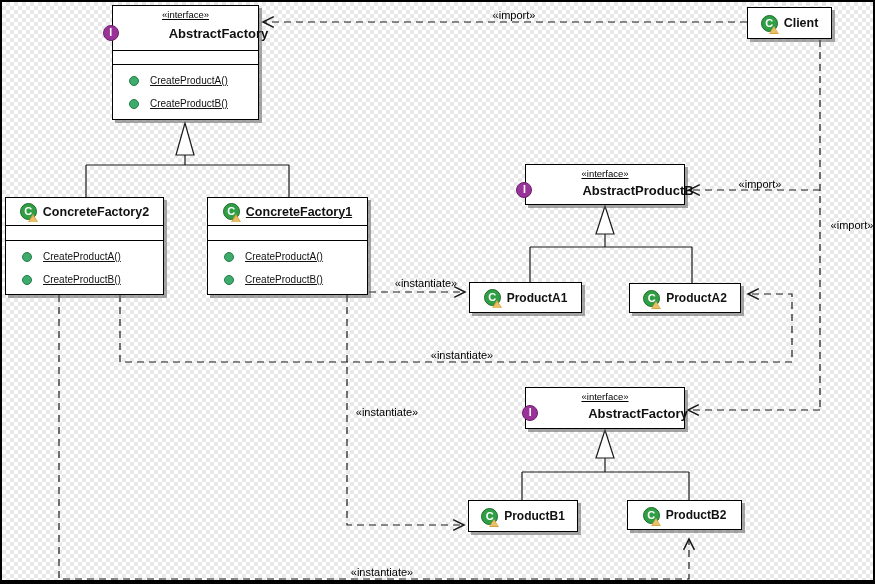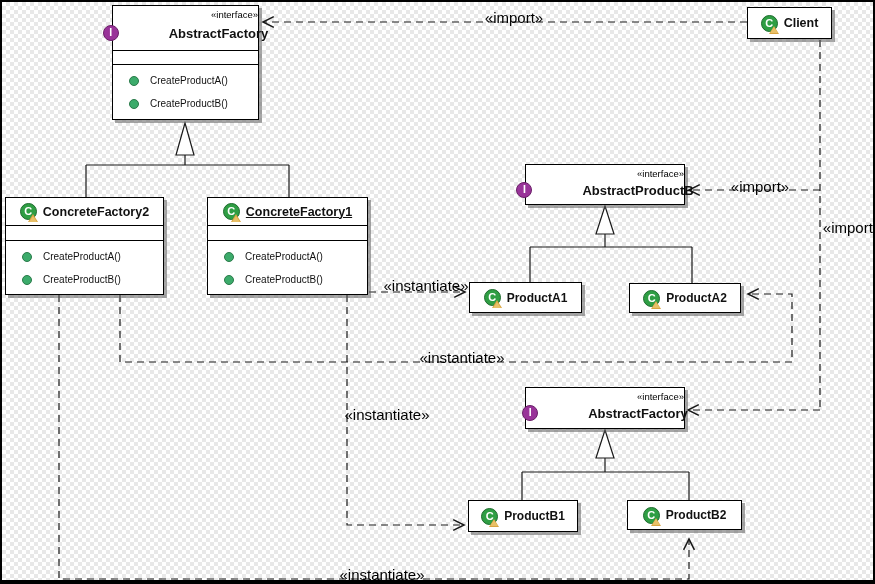--- a/index.html
+++ b/index.html
@@ -12,37 +12,37 @@
     font-family:"Liberation Sans",sans-serif;color:#111;
   }
   #wires{position:absolute;left:0;top:0;width:875px;height:584px;}
 
   .uml-box{
     position:absolute;background:#fff;border:1.5px solid #000;box-sizing:border-box;
     box-shadow:3px 3px 0 rgba(95,95,95,.55);
   }
   .compartment{box-sizing:border-box;}
   .compartment + .compartment{border-top:1.2px solid #000;}
-  .stereo{font-size:9.5px;text-align:right;padding-top:3px;line-height:11px;color:#000;}
+  .stereo{font-size:9.5px;text-align:center;padding-top:3px;line-height:11px;color:#000;text-decoration:underline;}
   .name-row{display:flex;align-items:center;justify-content:center;gap:6px;}
   .name-row.single{height:100%;}
   .box-name{font-weight:bold;font-size:12px;white-space:nowrap;}
   .iface-name{font-size:13px;margin-left:44px;}
   .methods{padding:4px 0 0 0;}
-  .method-row{display:flex;align-items:center;gap:11px;padding-left:16px;height:23px;font-size:10px;white-space:nowrap;}
+  .method-row{display:flex;align-items:center;gap:11px;padding-left:16px;height:23px;font-size:10px;white-space:nowrap;text-decoration:underline;}
 
   
   .cicon{position:relative;display:inline-block;width:17px;height:17px;flex:0 0 auto;}
   .cicon .ring{position:absolute;inset:0;border-radius:50%;background:#2f9e44;border:1.5px solid #1d6b2d;box-sizing:border-box;color:#fff;font-weight:bold;font-size:11px;line-height:14px;text-align:center;}
   .cicon .tri{position:absolute;right:-1px;bottom:-2px;width:0;height:0;border-left:5px solid transparent;border-right:5px solid transparent;border-bottom:8px solid #d9a441;}
   .cicon .tri:after{content:"";position:absolute;left:-4px;top:1.5px;width:0;height:0;border-left:4px solid transparent;border-right:4px solid transparent;border-bottom:6.5px solid #e8c068;}
   .iicon{display:inline-block;width:16px;height:16px;border-radius:50%;background:#993399;border:1.5px solid #6b2069;box-sizing:border-box;color:#fff;font-weight:bold;font-size:10.5px;line-height:13px;text-align:center;flex:0 0 auto;}
   .mdot{display:inline-block;width:10px;height:10px;border-radius:50%;background:#3cab6b;border:1.5px solid #2a7a4a;box-sizing:border-box;flex:0 0 auto;}
 
-  .edge-label{position:absolute;transform:translateX(-50%);font-size:15px;white-space:nowrap;color:#000;}
+  .edge-label{position:absolute;transform:translateX(-50%);font-size:11px;white-space:nowrap;color:#000;}
 </style>
 </head>
 <body>
 
 <div id="stage">
 
   <svg id="wires" viewBox="0 0 875 584" xmlns="http://www.w3.org/2000/svg">
     <defs>
       <marker id="arrowOpen" viewBox="0 0 13 13" refX="11.5" refY="6.5" markerWidth="13" markerHeight="13" orient="auto">
         <path d="M2.5,2 L11.5,6.5 L2.5,11" fill="none" stroke="#1a1a1a" stroke-width="1.3"></path>

